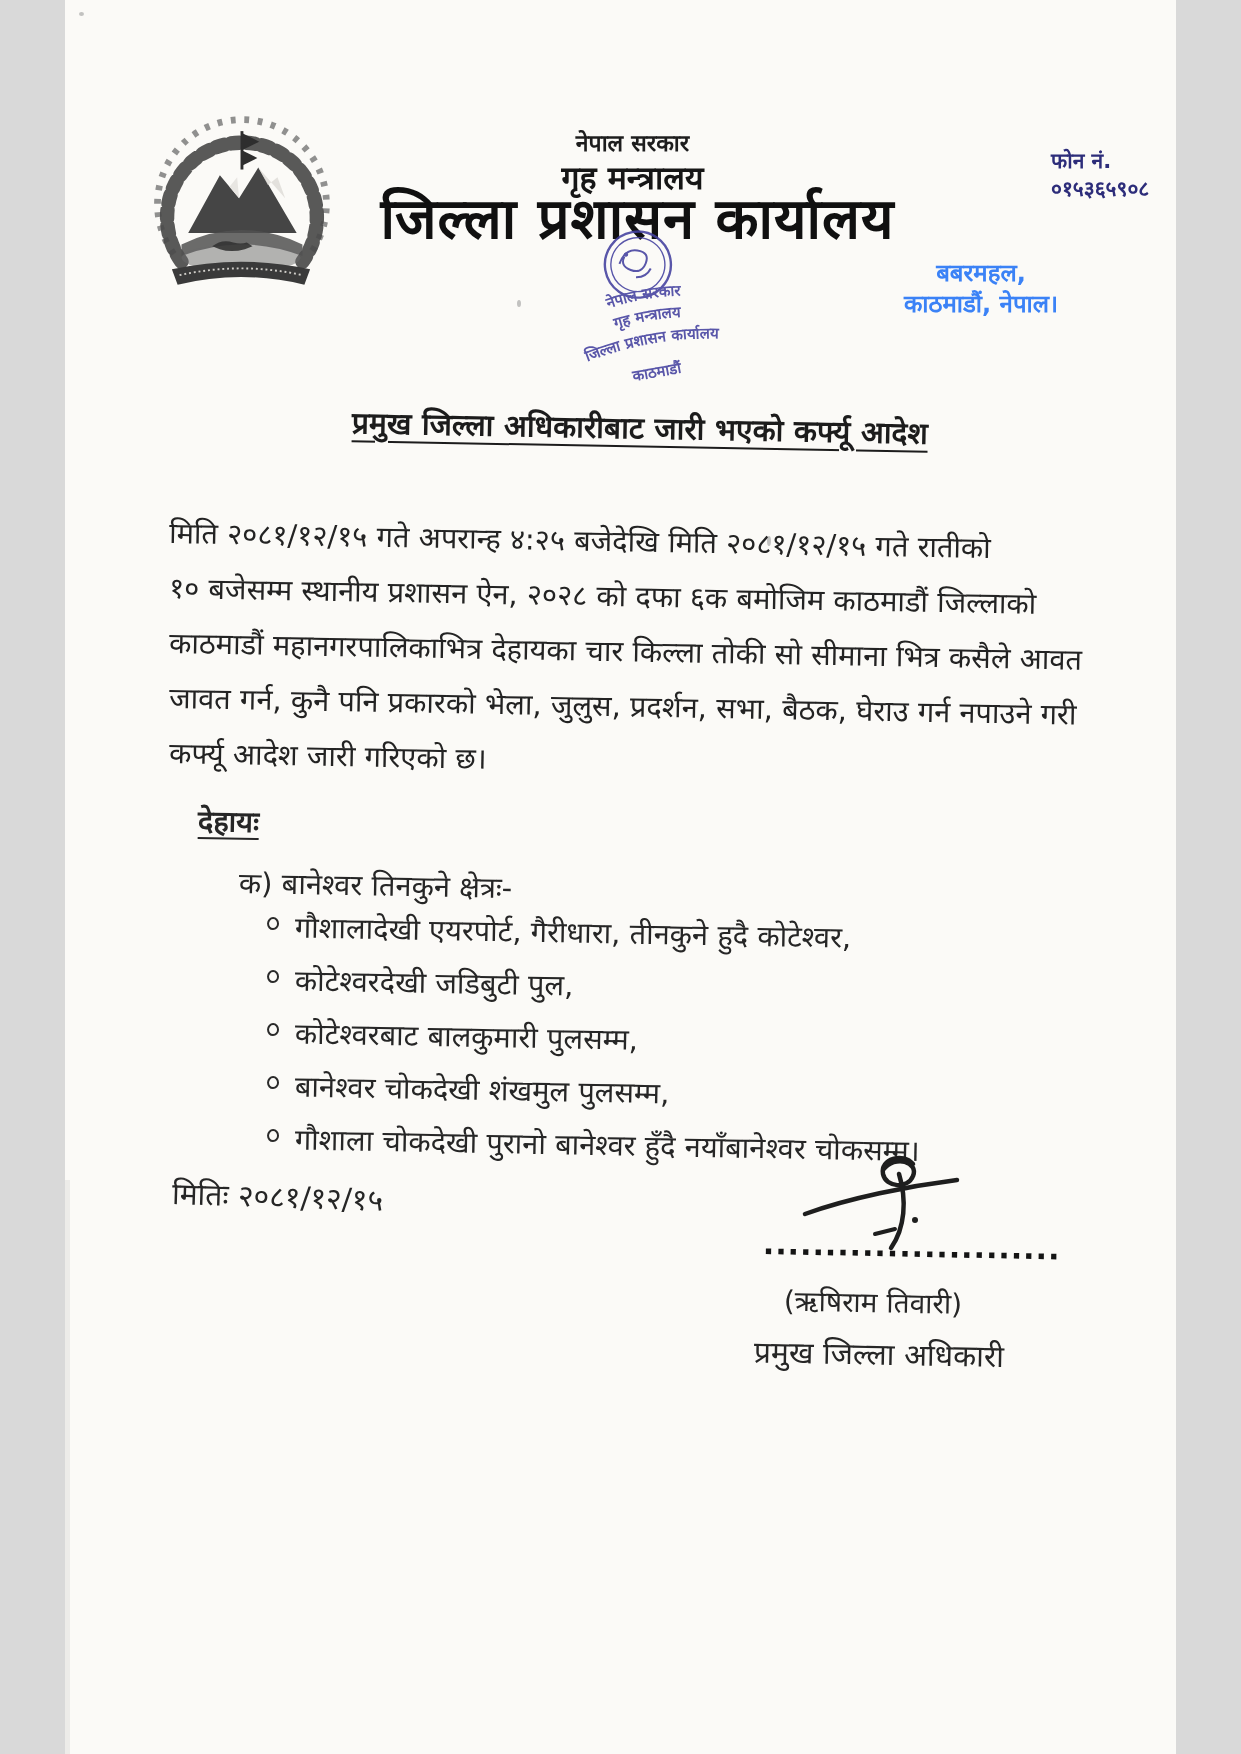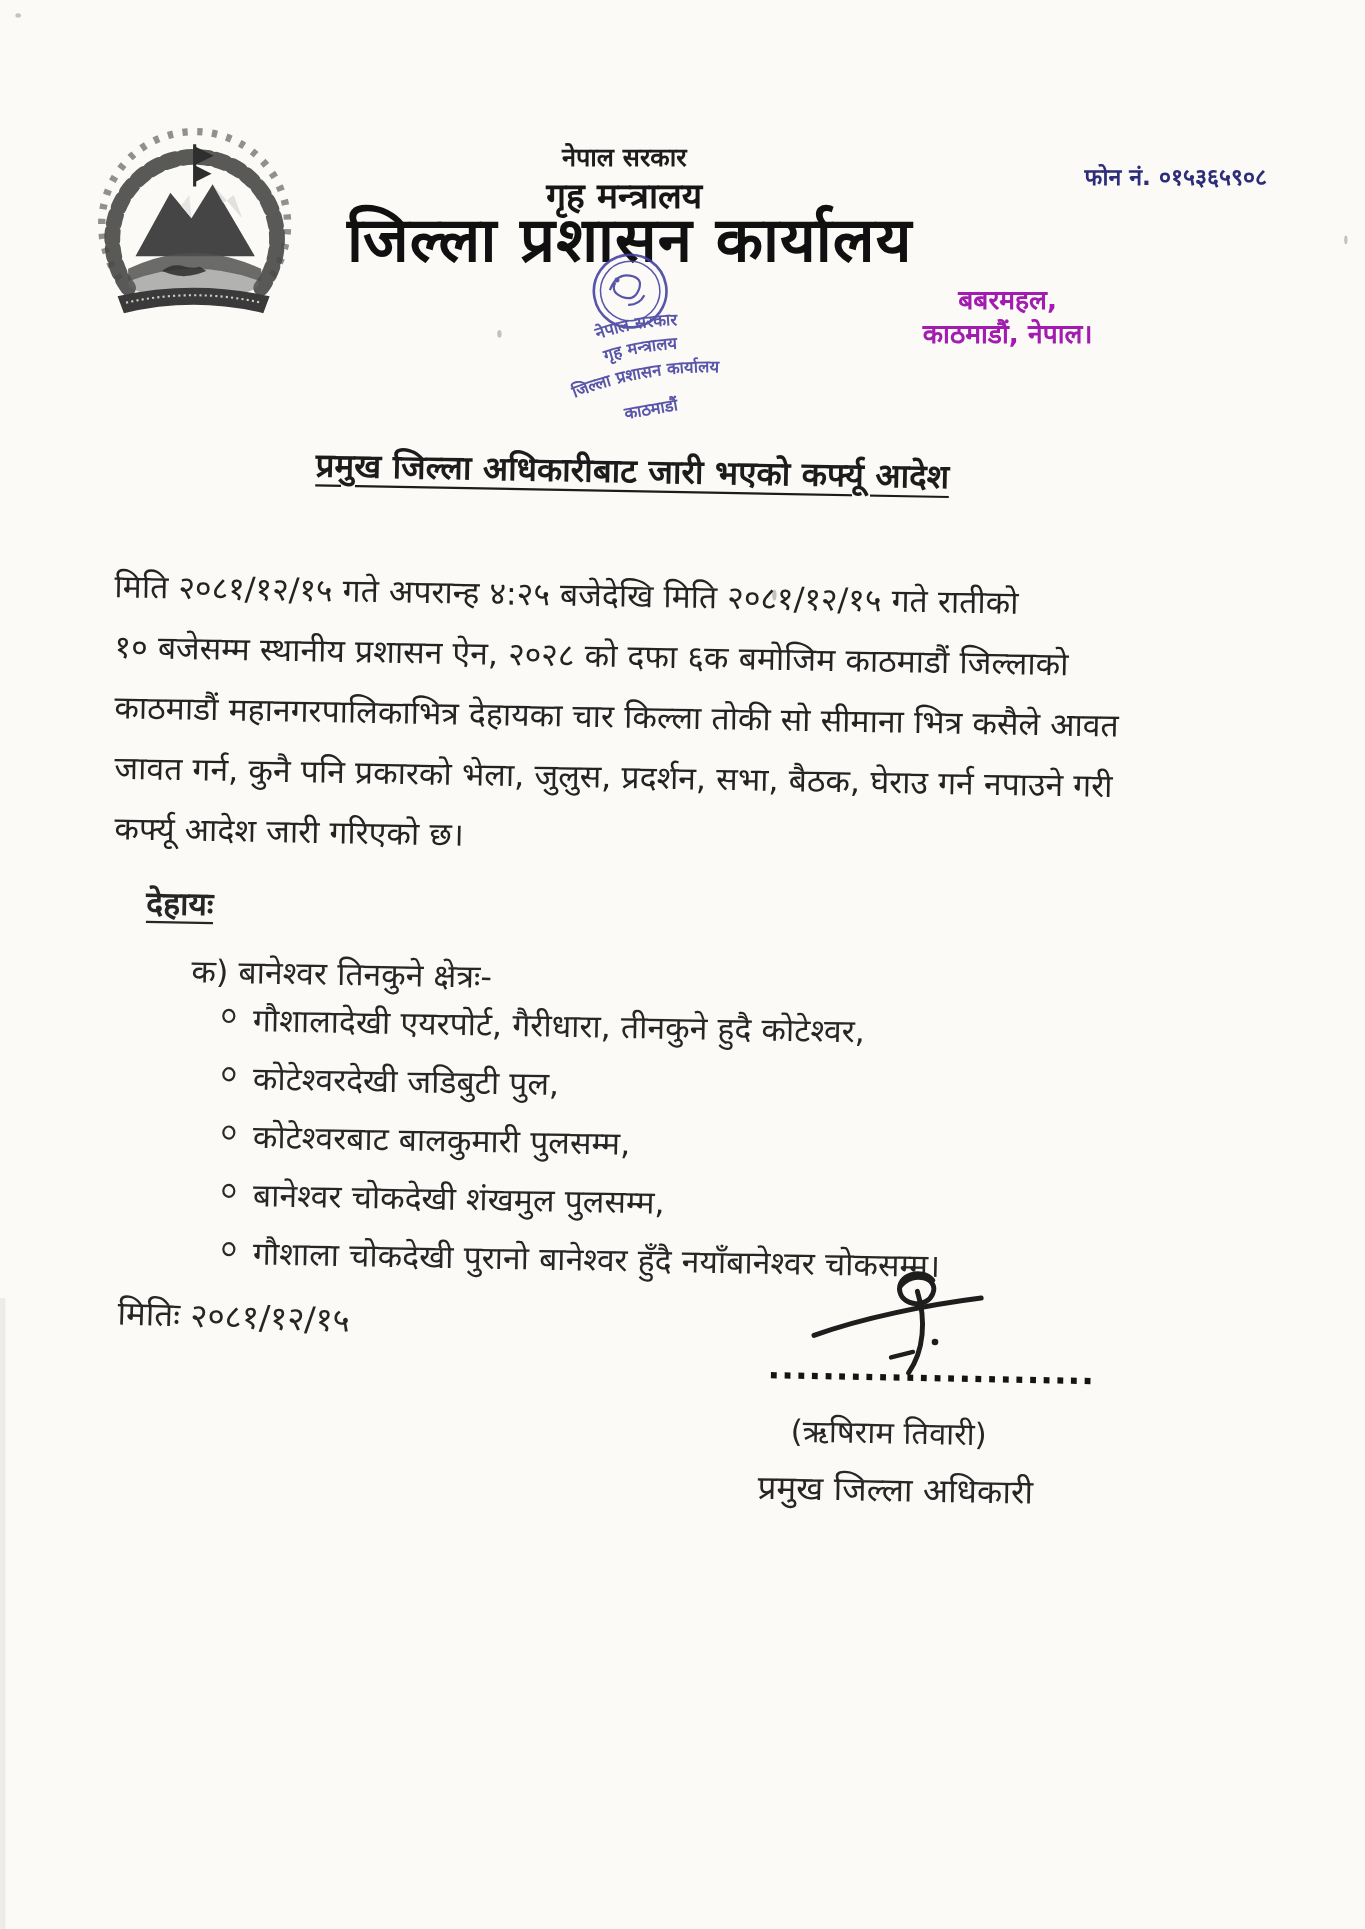--- a/index.html
+++ b/index.html
@@ -1,36 +1,36 @@
 <!DOCTYPE html>
 <html><head>
 <meta charset="utf-8">
 <style>
   * { box-sizing: border-box; }
   html, body { margin: 0; padding: 0; background: #d9d9d9; }
   .page {
     position: relative;
-    width: 1241px;
+    width: 1111px;
     height: 1754px;
     margin: 0 auto;
     background: #fbfaf7;
     overflow: hidden;
     font-family: "DejaVu Sans", "Liberation Sans", sans-serif;
     color: #262626;
   }
   .abs { position: absolute; }
   .tilt { transform: rotate(1.05deg); transform-origin: 0 50%; }
   .tilt-more { transform: rotate(1.8deg); transform-origin: 0 50%; }
 
   
   .gov-line   { top:126px; left:0; width:1135px; text-align:center; font-size:23px; font-weight:700; color:#1d1d1d; }
   .ministry   { top:155px; left:0; width:1135px; text-align:center; font-size:32px; font-weight:800; color:#161616; }
   .office     { top:190px; left:0; width:1145px; text-align:center; font-size:56px; font-weight:800; color:#101010; line-height:1.05; letter-spacing:1px; }
   .phone      { top:146px; left:986px; font-size:21px; font-weight:700; color:#2d2d7a; }
-  .address    { top:258px; left:798px; width:236px; text-align:center; font-size:24px; font-weight:700; color:#a21caf; line-height:31px; }
+  .address    { top:258px; left:798px; width:236px; text-align:center; font-size:24px; font-weight:700; color:#3b82f6; line-height:31px; }
 
   
   .stamp { top:226px; left:458px; transform: rotate(-10deg); opacity:.88; }
 
   
   .doc-title {
     top:396px; left:0; width:1150px; text-align:center;
     font-size:30px; font-weight:700; color:#1c1c1c;
   }
   .doc-title span { text-decoration: underline; text-underline-offset: 7px; text-decoration-thickness: 2px; }

